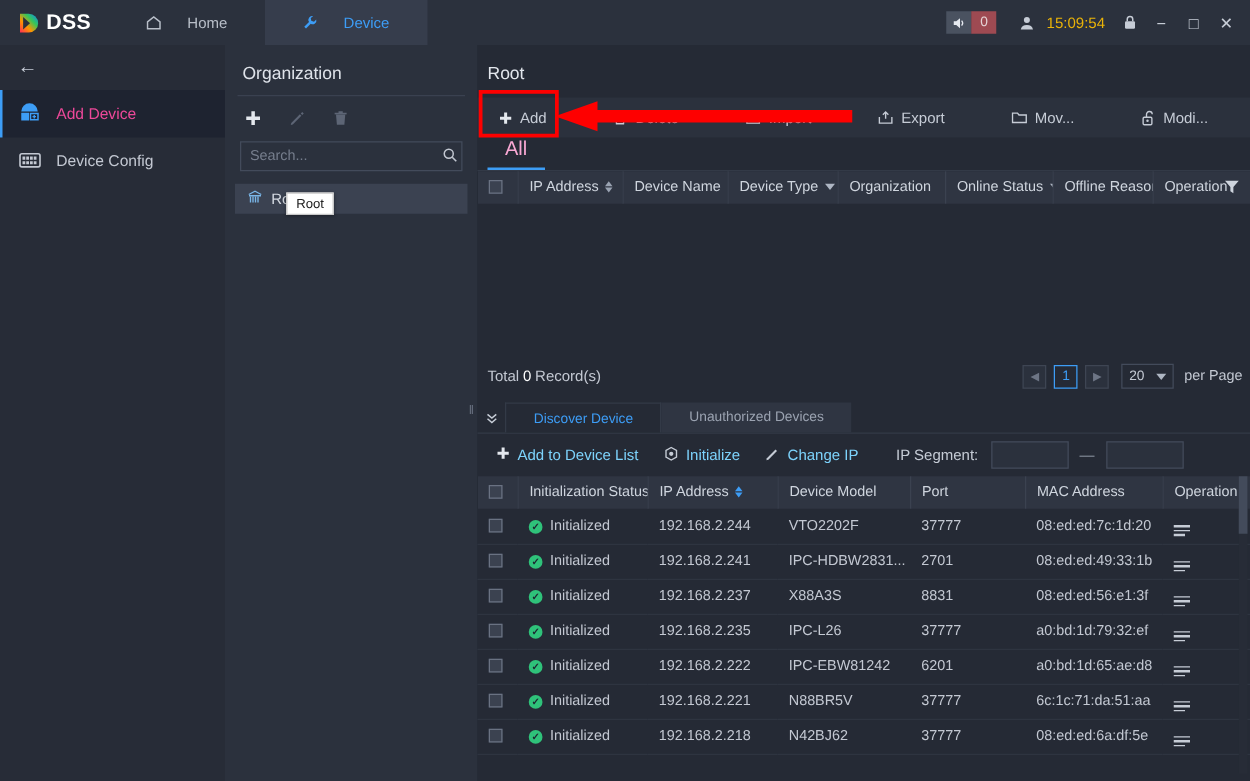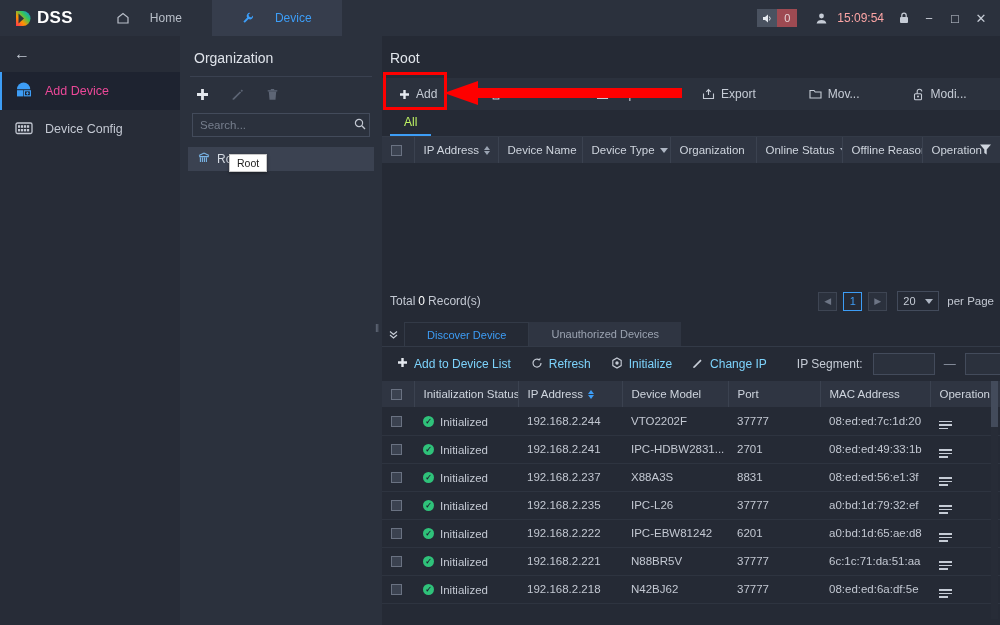--- a/index.html
+++ b/index.html
@@ -33,21 +33,21 @@
   }
   .alarm{
     display:flex;align-items:center;height:18px;margin-right:12px;
   }
   .alarm .spk{display:flex;align-items:center;justify-content:center;width:20px;height:18px;background:#4a5260;}
   .alarm .cnt{
     background:#9e4a52;color:#e6d4d6;font-size:11px;
     padding:0 7px;height:18px;line-height:18px;
   }
   .tb-ic{width:24px;height:36px;display:flex;align-items:center;justify-content:center;cursor:pointer;color:#c6ccd6;}
-  .clock{font-size:12px;color:#fca5a5;padding:0 8px 0 4px;}
+  .clock{font-size:12px;color:#eab308;padding:0 8px 0 4px;}
   .winbtn{width:26px;height:36px;display:flex;align-items:center;justify-content:center;cursor:pointer;color:#c6ccd6;font-size:13px;}
 
   
   .sidebar{
     position:absolute;left:0;top:36px;width:180px;height:589px;
     background:#272c37;
   }
   .back{height:36px;display:flex;align-items:center;padding-left:14px;cursor:pointer;color:#c6ccd6;font-size:16px;}
   .side-item{
     height:38px;display:flex;align-items:center;gap:11px;padding-left:14px;cursor:pointer;
@@ -112,21 +112,21 @@
     width:100%;background:transparent;border:0;outline:none;color:#c3c8d2;font-size:11px;
     font-family:"Liberation Sans", sans-serif;
   }
   .tb-search input::placeholder{color:#7b8393;}
 
   .tabsrow{
     height:27px;display:flex;align-items:flex-end;border-bottom:1px solid #333a47;
     padding-left:8px;
   }
   .subtab{
-    padding:0 14px 5px 14px;color:#bef264;font-size:12px;cursor:pointer;
+    padding:0 14px 5px 14px;color:#f9a8d4;font-size:16px;cursor:pointer;
     border-bottom:2px solid #3d9df6;
   }
 
   
   table{width:100%;border-collapse:collapse;table-layout:fixed;}
   .thead-r{background:#2f3542;height:26px;}
   .thead-r th{
     font-weight:normal;color:#cfd5de;font-size:11.5px;text-align:left;
     padding-left:9px;border-right:1px solid #3b4250;white-space:nowrap;overflow:hidden;
   }
@@ -530,29 +530,20 @@
         <span>
           <svg width="11" height="11" viewBox="0 0 11 11">
               <path d="M4.3 1 h2.4 v3.3 h3.3 v2.4 h-3.3 v3.3 h-2.4 v-3.3 h-3.3 v-2.4 h3.3 z" fill="#e4e8ee"></path>
             </svg>
         </span>
         <span>Add to Device List</span>
       </div>
       <div class="lbtn">
         <span>
           <svg width="12" height="12" viewBox="0 0 12 12">
-              <path d="M10 6 A4 4 0 1 1 8.3 2.8" fill="none" stroke="#c6ccd6" stroke-width="1.2"></path>
-              <path d="M9.6 0.8 L9.1 3.5 L6.6 3" fill="#c6ccd6"></path>
-            </svg>
-        </span>
-        <span>Refresh</span>
-      </div>
-      <div class="lbtn">
-        <span>
-          <svg width="12" height="12" viewBox="0 0 12 12">
               <path d="M6 1 L10.2 3.4 v5.2 L6 11 L1.8 8.6 V3.4 Z" fill="none" stroke="#c6ccd6" stroke-width="1.1"></path>
               <circle cx="6" cy="6" r="1.7" fill="#c6ccd6"></circle>
             </svg>
         </span>
         <span>Initialize</span>
       </div>
       <div class="lbtn">
         <span>
           <svg width="12" height="12" viewBox="0 0 12 12">
               <path d="M1.5 9.5 L8.4 2.6 L9.6 3.8 L2.7 10.7 L1.1 11.1 Z" fill="#c6ccd6"></path>

